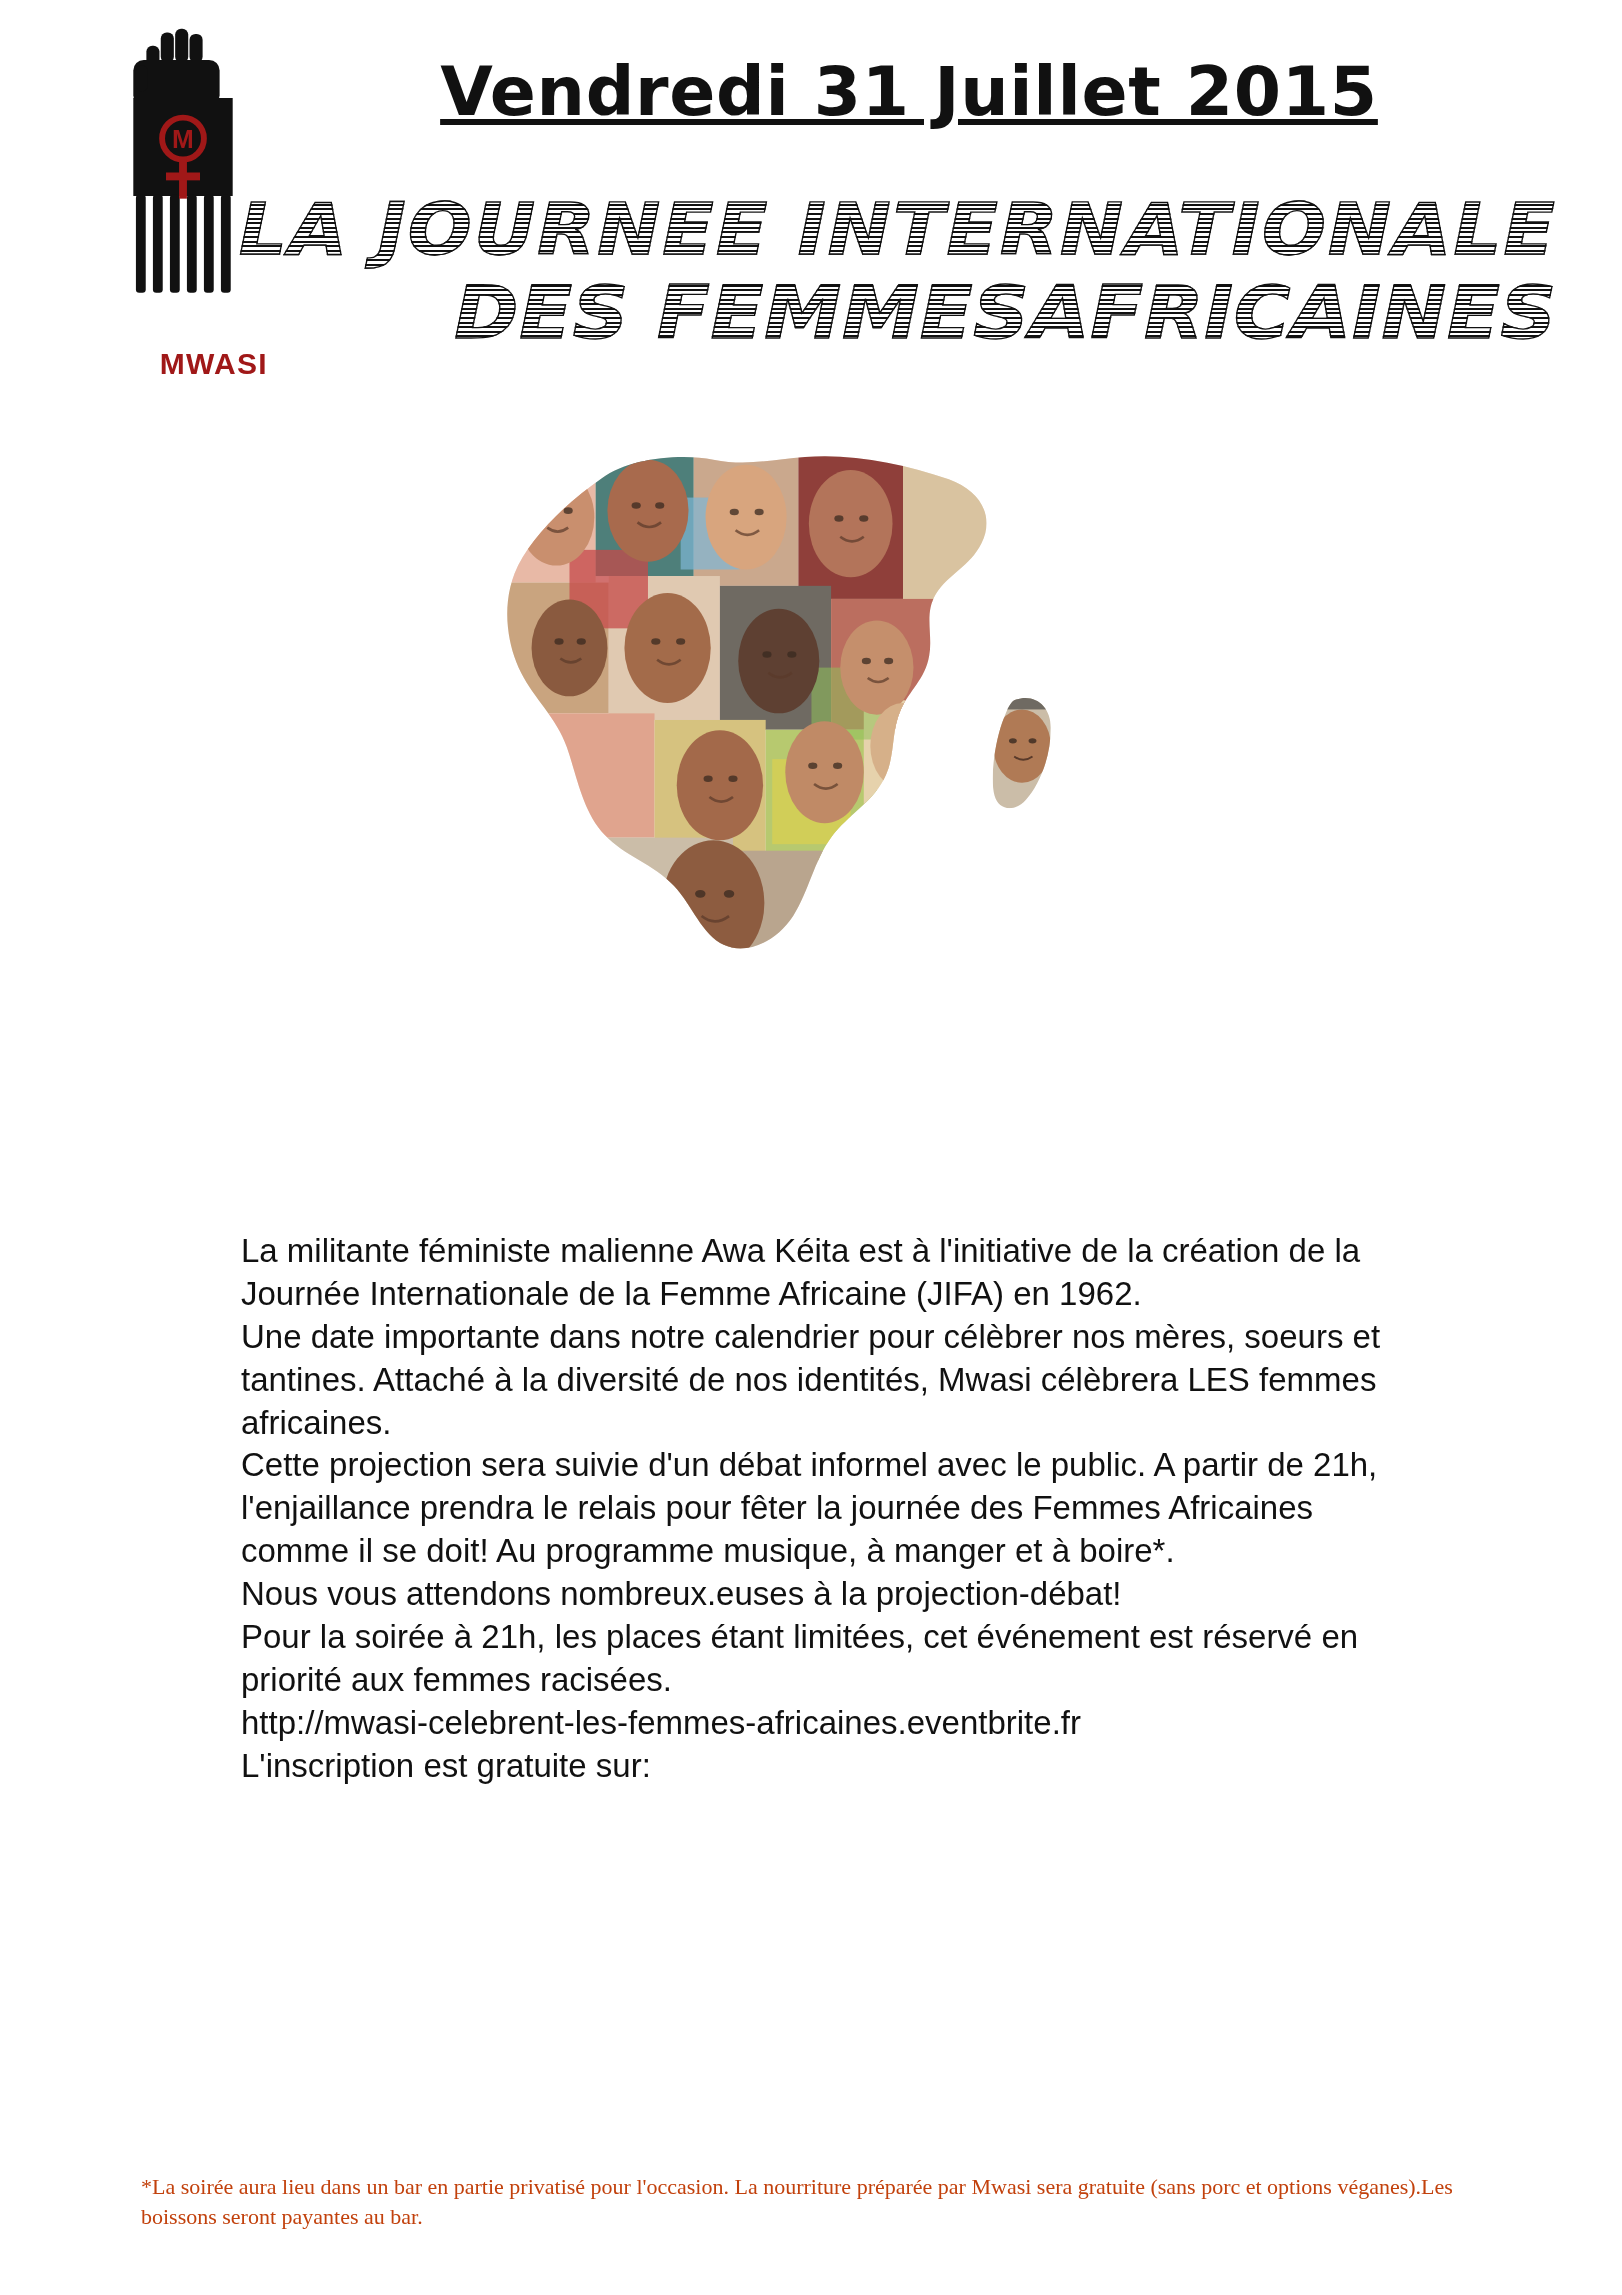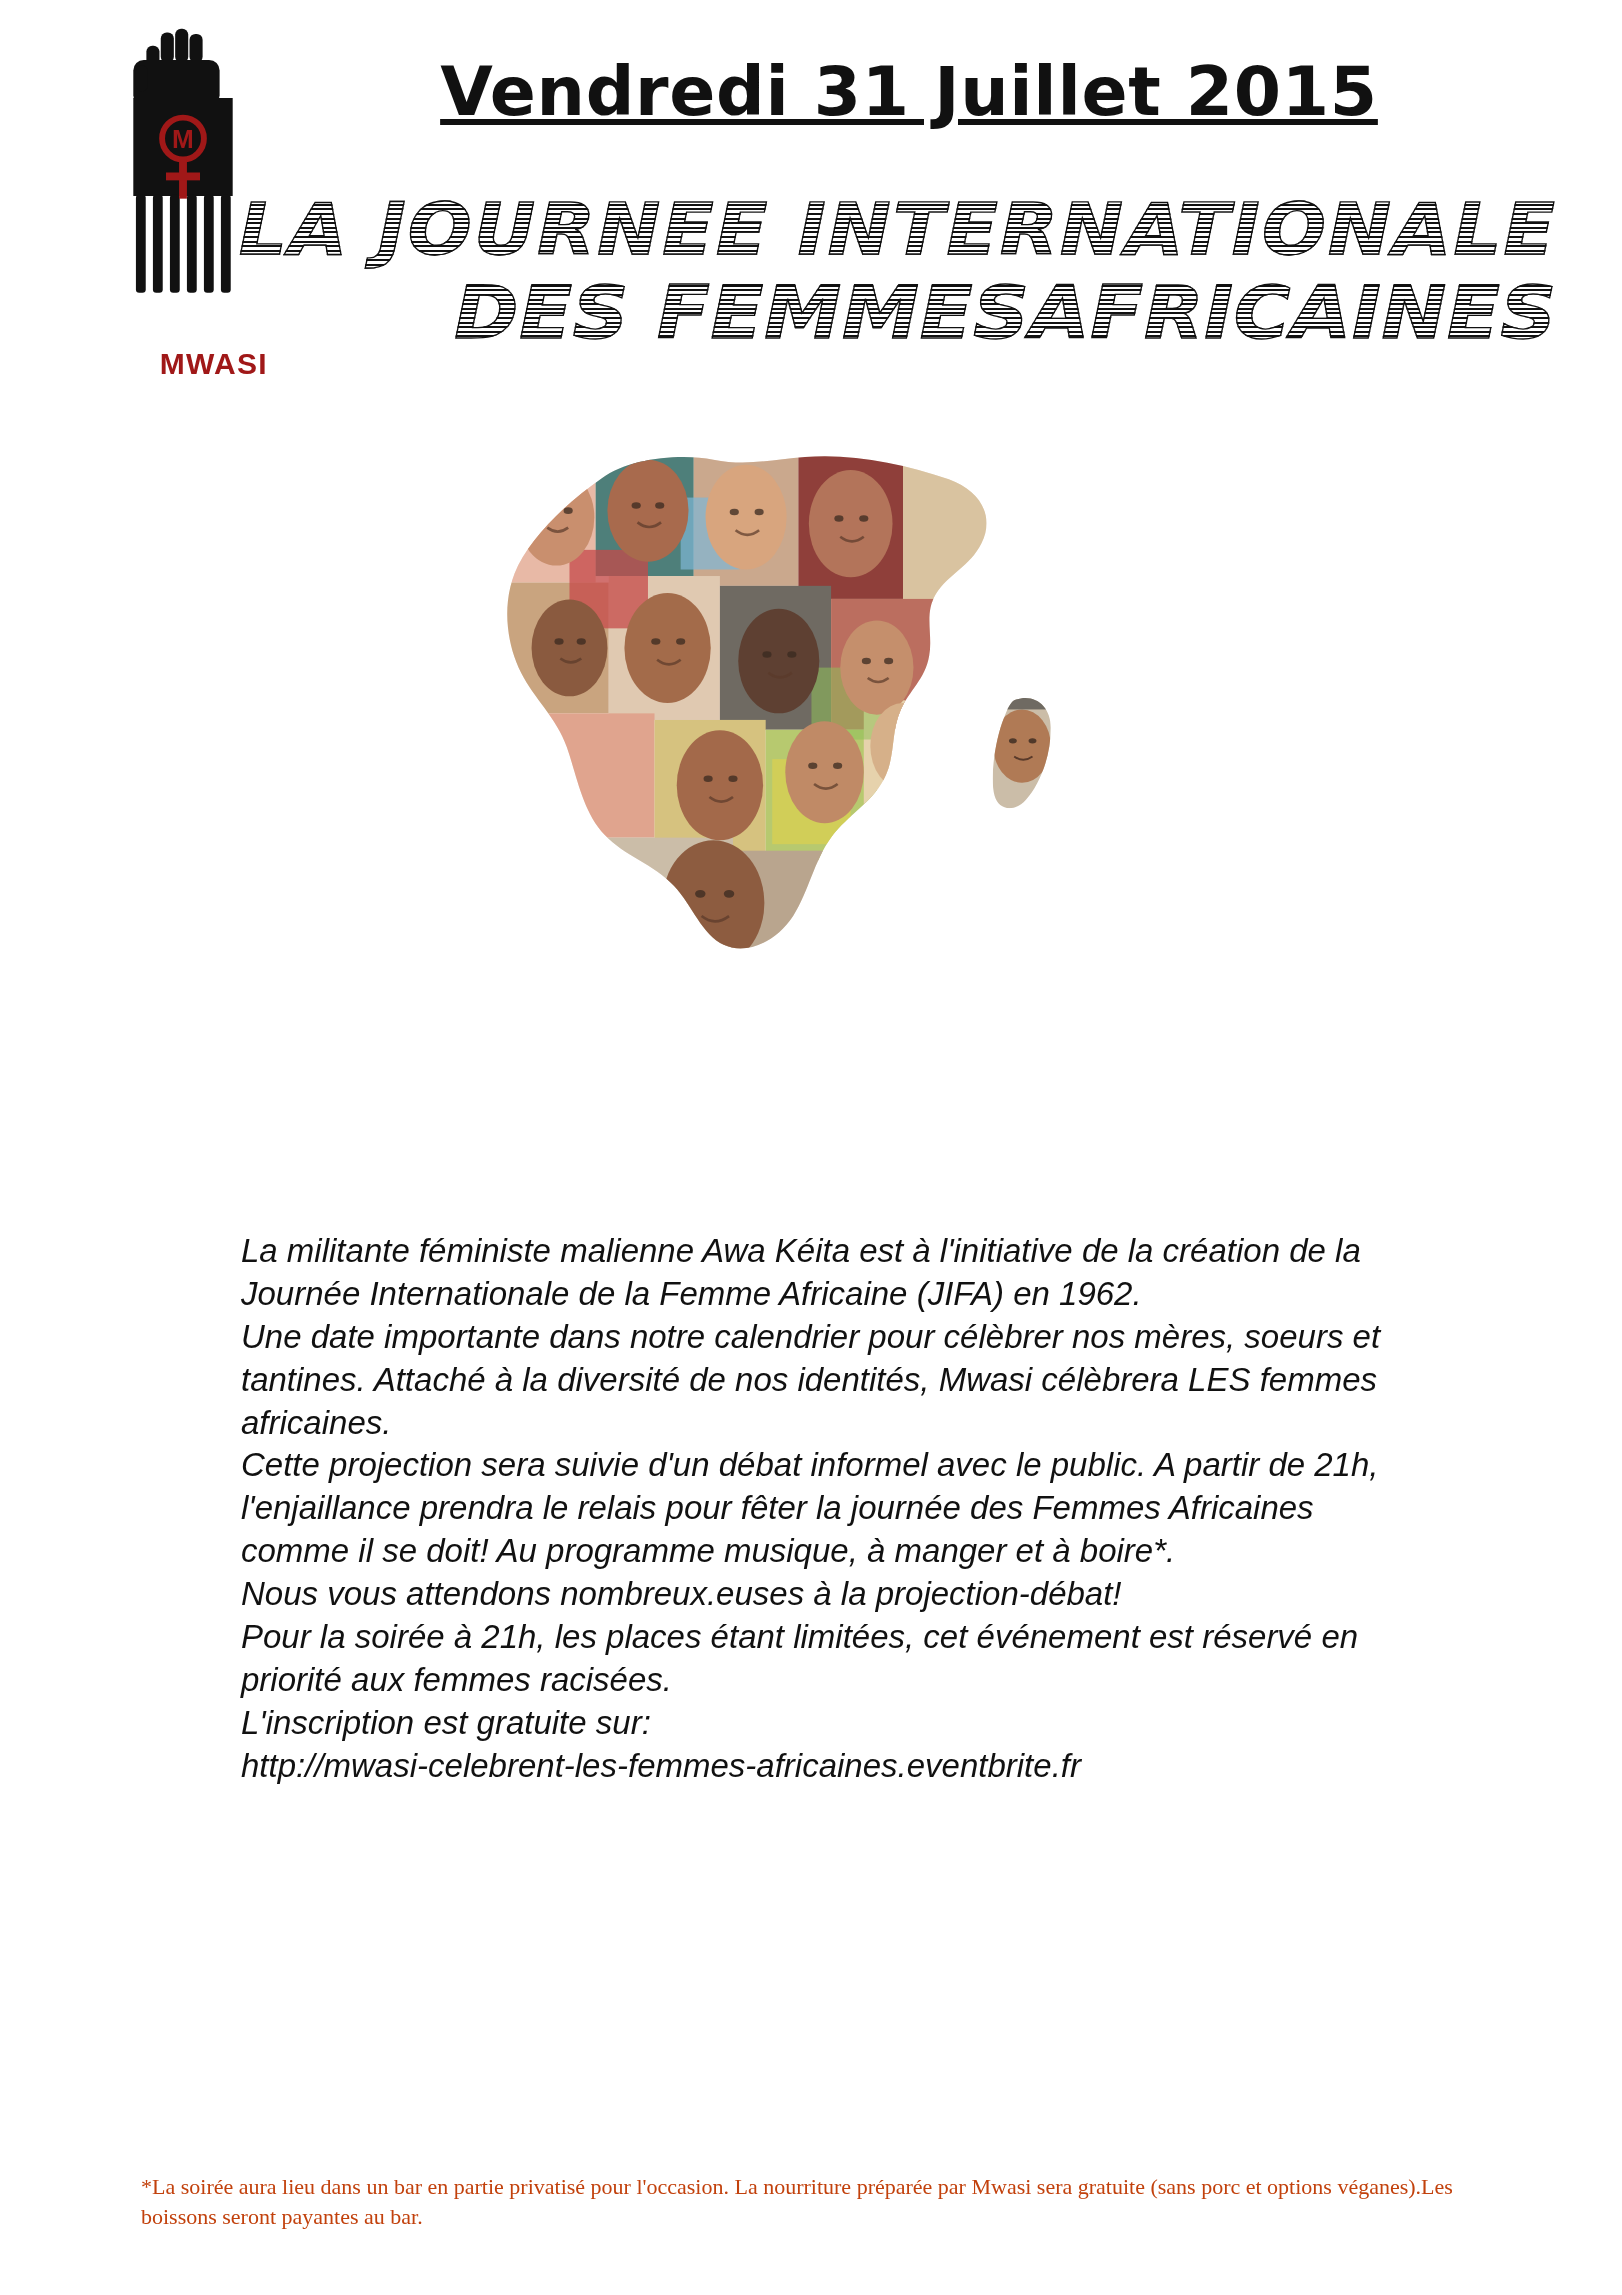--- a/index.html
+++ b/index.html
@@ -98,21 +98,20 @@
     left: 241px;
     top: 1230px;
     width: 1178px;
     font-family: "Liberation Sans", sans-serif;
     font-size: 33px;
     line-height: 1.30;
     color: #111111;
   }
   .body-text p {
     margin: 0 0 0 0;
-    font-style: italic;
   }
 
   
   .footnote {
     position: absolute;
     left: 141px;
     top: 2172px;
     width: 1387px;
     font-family: Liberation Serif, serif;
     font-size: 22px;
@@ -278,18 +277,18 @@
     </g>
   </svg>
 </div>
 
 <div class="body-text">
   <p>La militante féministe malienne Awa Kéita est à l'initiative de la création de la Journée Internationale de la Femme Africaine (JIFA) en 1962.</p>
   <p>Une date importante dans notre calendrier pour célèbrer nos mères, soeurs et tantines. Attaché à la diversité de nos identités, Mwasi célèbrera LES femmes africaines.</p>
   <p>Cette projection sera suivie d'un débat informel avec le public. A partir de 21h, l'enjaillance prendra le relais pour fêter la journée des Femmes Africaines comme il se doit! Au programme musique, à manger et à boire*.</p>
   <p>Nous vous attendons nombreux.euses à la projection-débat!</p>
   <p>Pour la soirée à 21h, les places étant limitées, cet événement est réservé en priorité aux femmes racisées.</p>
+  <p>http://mwasi-celebrent-les-femmes-africaines.eventbrite.fr</p>
   <p>L'inscription est gratuite sur:</p>
-  <p>http://mwasi-celebrent-les-femmes-africaines.eventbrite.fr</p>
 </div>
 
 <div class="footnote">*La soirée aura lieu dans un bar en partie privatisé pour l'occasion. La nourriture préparée par Mwasi sera gratuite (sans porc et options véganes).Les boissons seront payantes au bar.</div>
 
 
 </body></html>

